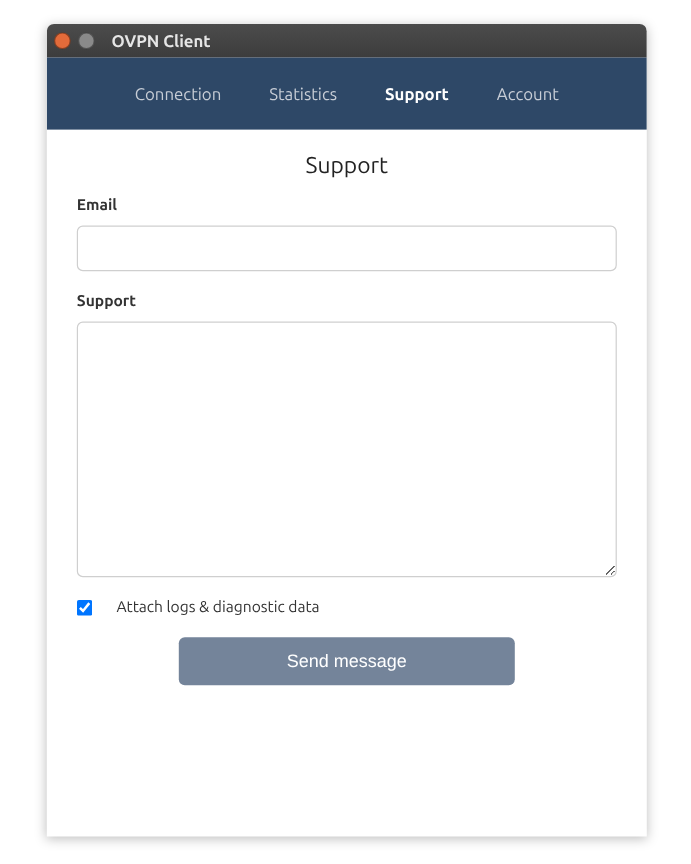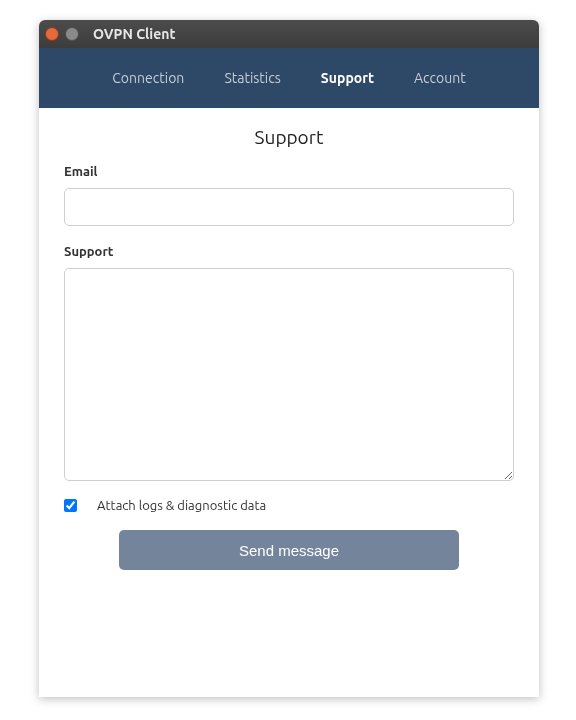--- a/index.html
+++ b/index.html
@@ -104,21 +104,21 @@
     align-items: center;
     gap: 20px;
     font-size: 13px;
     color: #333;
     margin-bottom: 18px;
   }
   .check-row input { width: 13px; height: 13px; }
   .send-btn {
     display: block;
     margin: 0 auto;
-    width: 340px;
+    width: 280px;
     height: 40px;
     background: #74849a;
     color: #fff;
     border: none;
     border-radius: 5px;
     font-size: 15px;
     cursor: pointer;
   }
 </style>
 </head>

